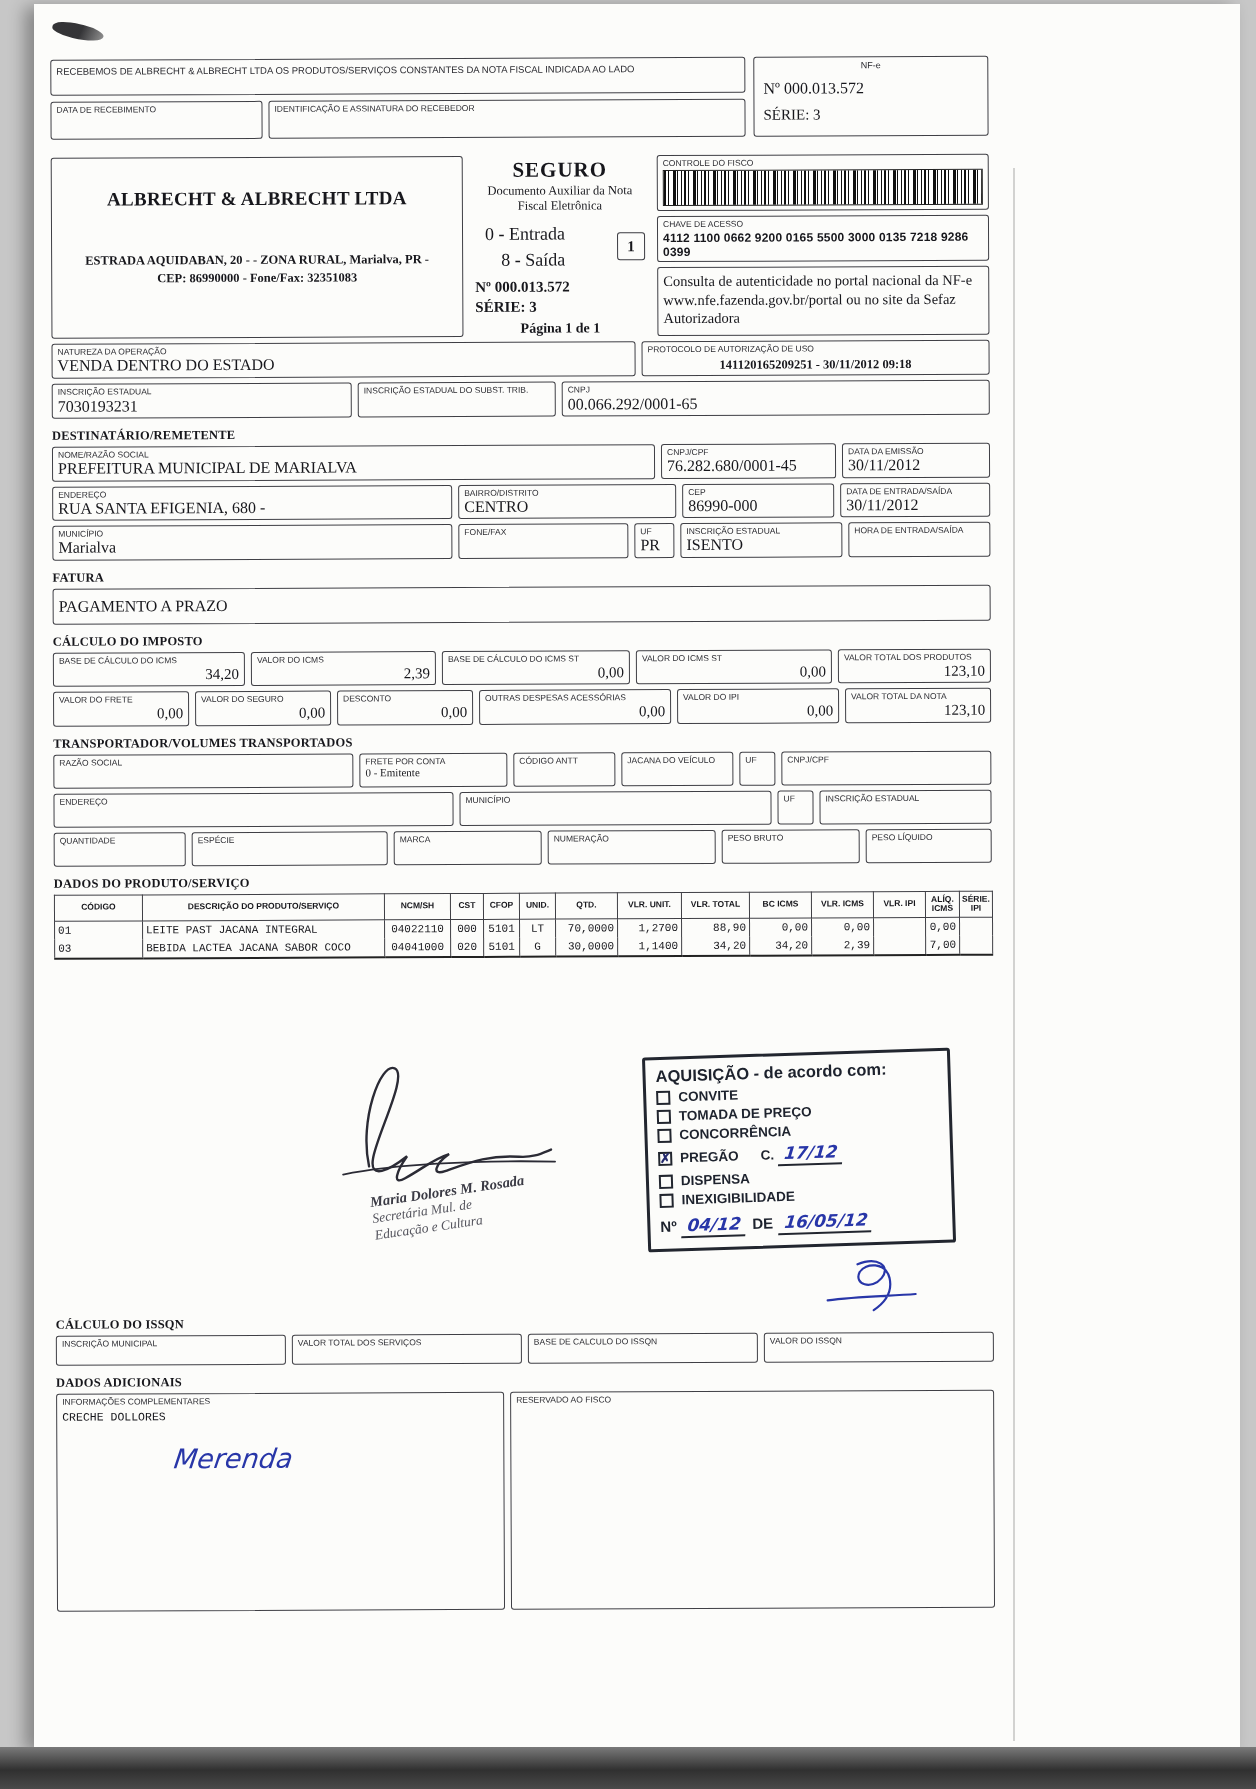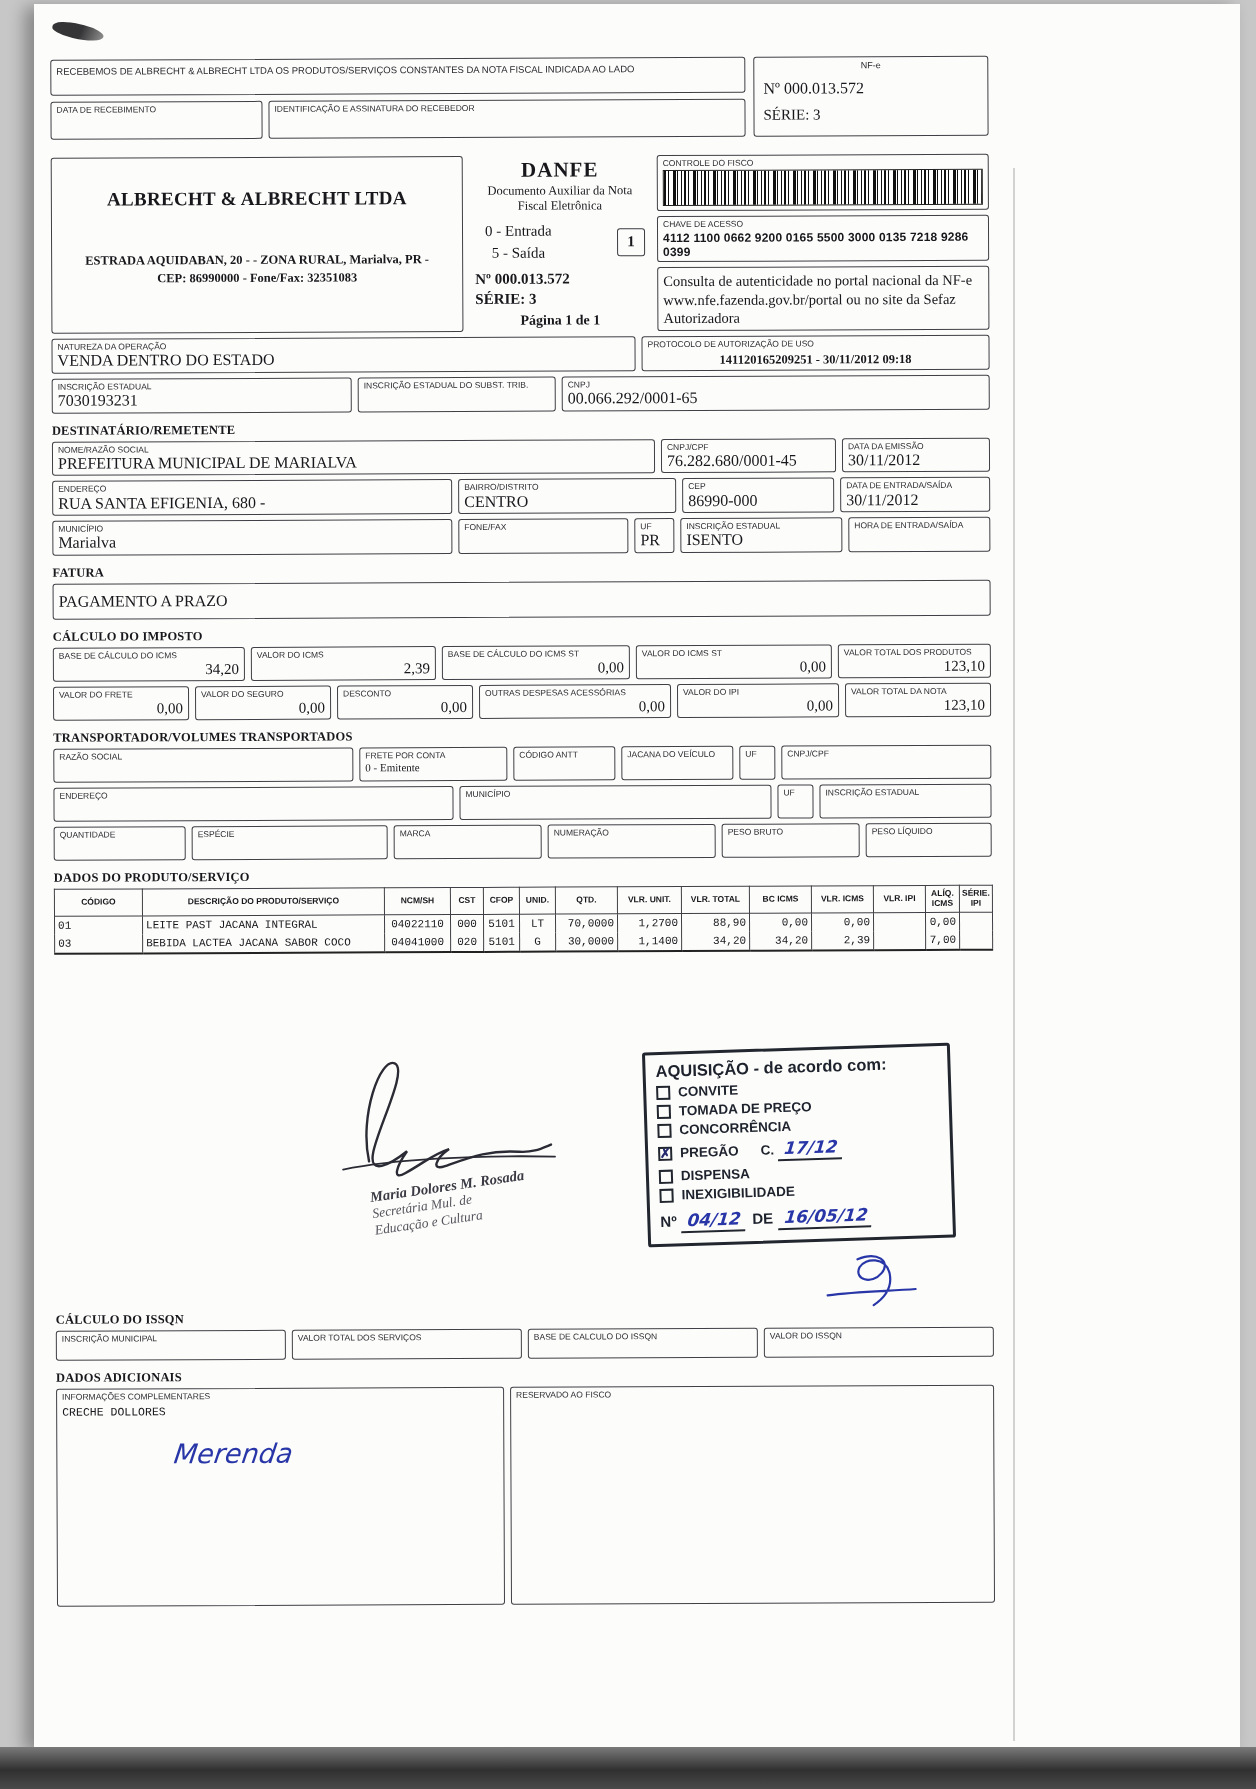--- a/index.html
+++ b/index.html
@@ -72,21 +72,21 @@
 
   
   .hdr { display:flex; gap:8px; margin-top:18px; align-items:stretch; }
   .issuer-box { flex:0 0 412px; text-align:center; padding:30px 10px 12px; }
   .issuer-name { font-weight:700; font-size:19px; letter-spacing:.3px; }
   .issuer-addr { font-weight:700; font-size:12.5px; line-height:1.4; margin-top:42px; }
   .danfe-col { flex:0 0 178px; text-align:center; padding-top:2px; }
   .danfe-title { font-weight:700; font-size:21px; letter-spacing:1px; }
   .danfe-sub { font-size:12.5px; line-height:1.2; margin-top:1px; }
   .es-wrap { display:flex; justify-content:space-between; align-items:center; margin:7px 4px 0 14px; }
-  .es-lines { text-align:center; font-size:15px; line-height:1.45; }
+  .es-lines { text-align:right; font-size:18px; line-height:1.45; }
   .type-box {
     width:28px; height:28px; border:1.6px solid #3a3a40; border-radius:3px;
     display:flex; align-items:center; justify-content:center;
     font-weight:700; font-size:15px;
   }
   .danfe-num { font-weight:700; font-size:15px; margin-top:6px; text-align:left; padding-left:4px; }
   .danfe-serie { font-weight:700; font-size:15px; margin-top:3px; text-align:left; padding-left:4px; }
   .danfe-page { font-weight:700; font-size:14px; margin-top:5px; }
   .fisco-col { flex:1; display:flex; flex-direction:column; gap:5px; }
   .barcode-box { min-height:56px; padding-bottom:4px; }
@@ -200,29 +200,29 @@
   <div class="hdr">
     <div class="box issuer-box">
       <div class="issuer-name">ALBRECHT &amp; ALBRECHT LTDA</div>
       <div class="issuer-addr">
         <span>ESTRADA AQUIDABAN, 20 - - ZONA RURAL, Marialva, PR -</span><br>
         <span>CEP: 86990000 - Fone/Fax: 32351083</span>
       </div>
     </div>
 
     <div class="danfe-col">
-      <div class="danfe-title">DANFE</div>
+      <div class="danfe-title">SEGURO</div>
       <div class="danfe-sub">
         <span>Documento Auxiliar da Nota</span><br>
         <span>Fiscal Eletrônica</span>
       </div>
       <div class="es-wrap">
         <div class="es-lines">
           <span>0 - Entrada</span><br>
-          <span>5 - Saída</span>
+          <span>8 - Saída</span>
         </div>
         <div class="type-box">
           <span>1</span>
         </div>
       </div>
       <div class="danfe-num">Nº 000.013.572</div>
       <div class="danfe-serie">SÉRIE: 3</div>
       <div class="danfe-page">Página 1 de 1</div>
     </div>
 

